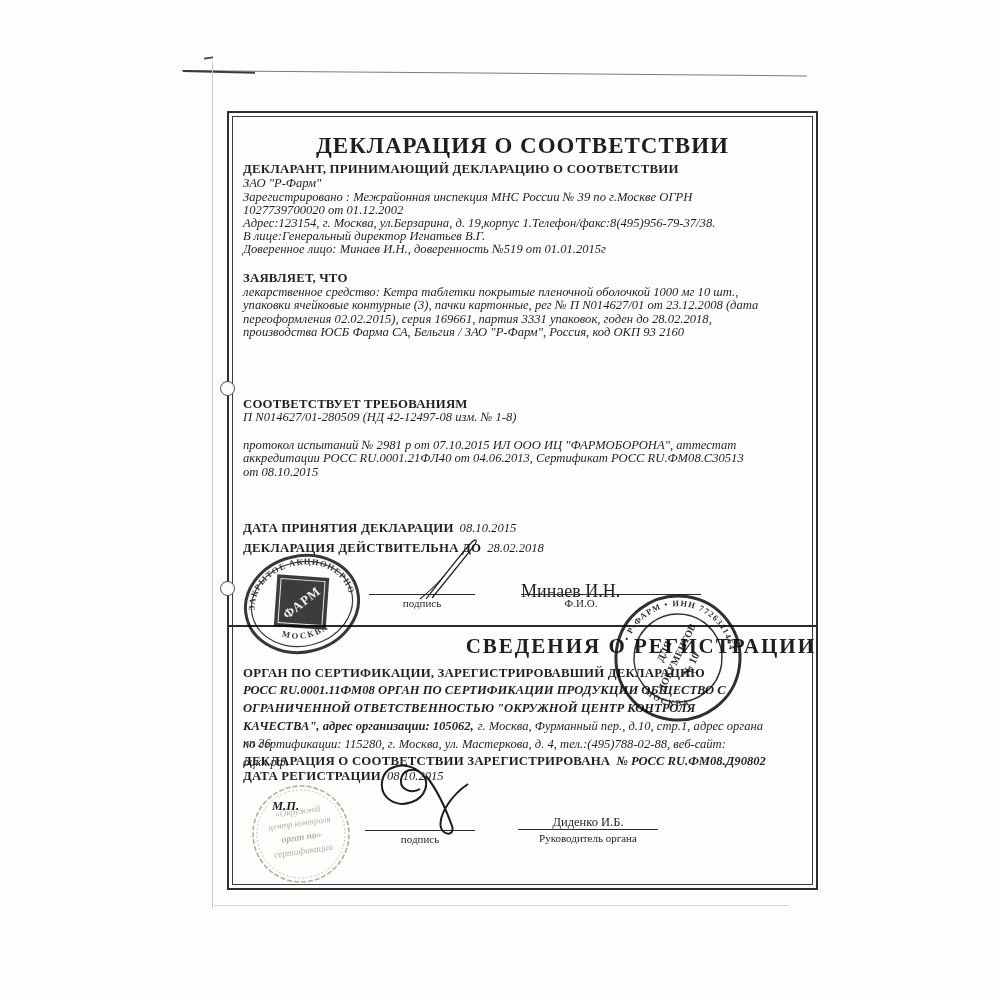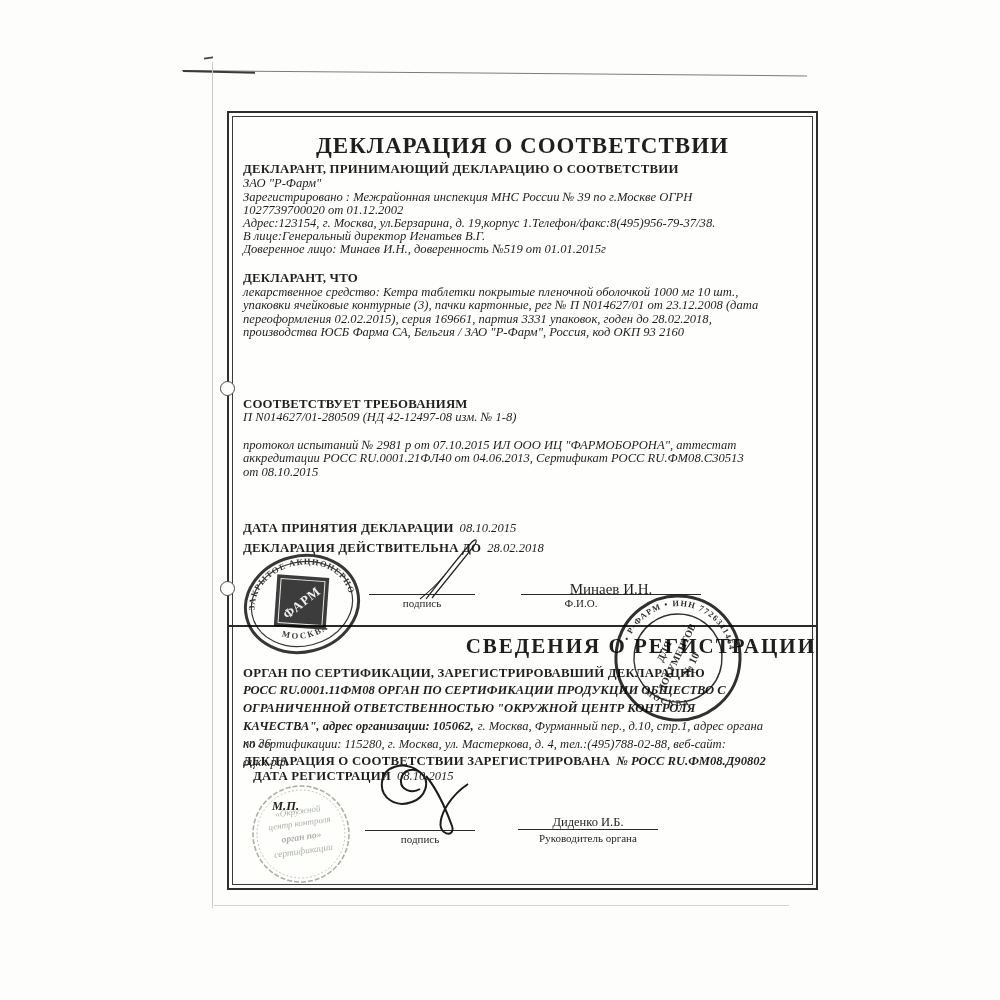--- a/index.html
+++ b/index.html
@@ -57,56 +57,56 @@
 
   <div class="abs t-title">ДЕКЛАРАЦИЯ О СООТВЕТСТВИИ</div>
 
   <div class="abs h" style="left:14px;top:49px;">ДЕКЛАРАНТ, ПРИНИМАЮЩИЙ ДЕКЛАРАЦИЮ О СООТВЕТСТВИИ</div>
   <div class="abs i" style="left:14px;top:64px;">ЗАО "Р-Фарм"</div>
   <div class="abs i" style="left:14px;top:78px;width:521px;">Зарегистрировано : Межрайонная инспекция МНС России № 39 по г.Москве ОГРН 1027739700020 от 01.12.2002</div>
   <div class="abs i" style="left:14px;top:104px;width:521px;">Адрес:123154, г. Москва, ул.Берзарина, д. 19,корпус 1.Телефон/факс:8(495)956-79-37/38.</div>
   <div class="abs i" style="left:14px;top:117px;width:521px;">В лице:Генеральный директор Игнатьев В.Г.</div>
   <div class="abs i" style="left:14px;top:130px;width:521px;">Доверенное лицо: Минаев И.Н., доверенность №519 от 01.01.2015г</div>
 
-  <div class="abs h" style="left:14px;top:158px;">ДЕКЛАРАНТ, ЧТО</div>
+  <div class="abs h" style="left:14px;top:158px;">ЗАЯВЛЯЕТ, ЧТО</div>
   <div class="abs i" style="left:14px;top:173px;width:516px;">лекарственное средство: Кетра таблетки покрытые пленочной оболочкой 1000 мг 10 шт., упаковки ячейковые контурные (3), пачки картонные, рег № П N014627/01 от 23.12.2008 (дата переоформления 02.02.2015), серия 169661, партия 3331 упаковок, годен до 28.02.2018, производства ЮСБ Фарма СА, Бельгия / ЗАО "Р-Фарм", Россия, код ОКП 93 2160</div>
 
   <div class="abs h" style="left:14px;top:284px;">СООТВЕТСТВУЕТ ТРЕБОВАНИЯМ</div>
   <div class="abs i" style="left:14px;top:298px;width:516px;">П N014627/01-280509 (НД 42-12497-08 изм. № 1-8)</div>
   <div class="abs i" style="left:14px;top:326px;width:505px;">протокол испытаний № 2981 р от 07.10.2015 ИЛ ООО ИЦ "ФАРМОБОРОНА", аттестат аккредитации РОСС RU.0001.21ФЛ40 от 04.06.2013, Сертификат РОСС RU.ФМ08.С30513 от 08.10.2015</div>
 
   <div class="abs lbl-line" style="left:14px;top:408px;">
     <span class="h">ДАТА ПРИНЯТИЯ ДЕКЛАРАЦИИ</span>
     <span class="i">08.10.2015</span>
   </div>
   <div class="abs lbl-line" style="left:14px;top:428px;">
     <span class="h">ДЕКЛАРАЦИЯ ДЕЙСТВИТЕЛЬНА ДО</span>
     <span class="i">28.02.2018</span>
   </div>
 
   <div class="abs sigline" style="left:140px;top:481px;width:106px;"></div>
   <div class="abs siglabel" style="left:140px;top:484px;width:106px;">подпись</div>
-  <div class="abs" style="left:292px;top:468px;width:180px;text-align:center;font-size:15px;">Минаев И.Н.</div>
+  <div class="abs" style="left:292px;top:468px;width:180px;text-align:left;font-size:18px;">Минаев И.Н.</div>
   <div class="abs sigline" style="left:292px;top:481px;width:180px;"></div>
   <div class="abs siglabel" style="left:292px;top:484px;width:120px;">Ф.И.О.</div>
 
   <div class="abs divider" style="top:512px;"></div>
   <div class="abs t-title2" style="top:521px;left:0;">СВЕДЕНИЯ О РЕГИСТРАЦИИ</div>
 
   <div class="abs h" style="left:14px;top:553px;">ОРГАН ПО СЕРТИФИКАЦИИ, ЗАРЕГИСТРИРОВАВШИЙ ДЕКЛАРАЦИЮ</div>
   <div class="abs" style="left:14px;top:567px;width:521px;">
     <span class="bi">РОСС RU.0001.11ФМ08 ОРГАН ПО СЕРТИФИКАЦИИ ПРОДУКЦИИ ОБЩЕСТВО С ОГРАНИЧЕННОЙ ОТВЕТСТВЕННОСТЬЮ "ОКРУЖНОЙ ЦЕНТР КОНТРОЛЯ КАЧЕСТВА", адрес организации: 105062,</span>
     <span class="i">г. Москва, Фурманный пер., д.10, стр.1, адрес органа по сертификации: 115280, г. Москва, ул. Мастеркова, д. 4, тел.:(495)788-02-88, веб-сайт: оцкк.рф.</span>
   </div>
   <div class="abs i" style="left:14px;top:624px;">кп 36</div>
   <div class="abs lbl-line" style="left:14px;top:641px;">
     <span class="h">ДЕКЛАРАЦИЯ О СООТВЕТСТВИИ ЗАРЕГИСТРИРОВАНА</span>
     <span class="bi">№ РОСС RU.ФМ08.Д90802</span>
   </div>
-  <div class="abs lbl-line" style="left:24px;top:656px;">
+  <div class="abs lbl-line" style="left:14px;top:656px;">
     <span class="h">ДАТА РЕГИСТРАЦИИ</span>
     <span class="i">08.10.2015</span>
   </div>
 
   <div class="abs mp" style="left:25px;top:686px;">М.П.</div>
   <div class="abs sigline" style="left:136px;top:717px;width:110px;"></div>
   <div class="abs siglabel" style="left:136px;top:720px;width:110px;">подпись</div>
   <div class="abs" style="left:289px;top:702px;width:140px;text-align:center;font-size:12.5px;">Диденко И.Б.</div>
   <div class="abs sigline" style="left:289px;top:716px;width:140px;"></div>
   <div class="abs siglabel" style="left:289px;top:719px;width:140px;">Руководитель органа</div>

